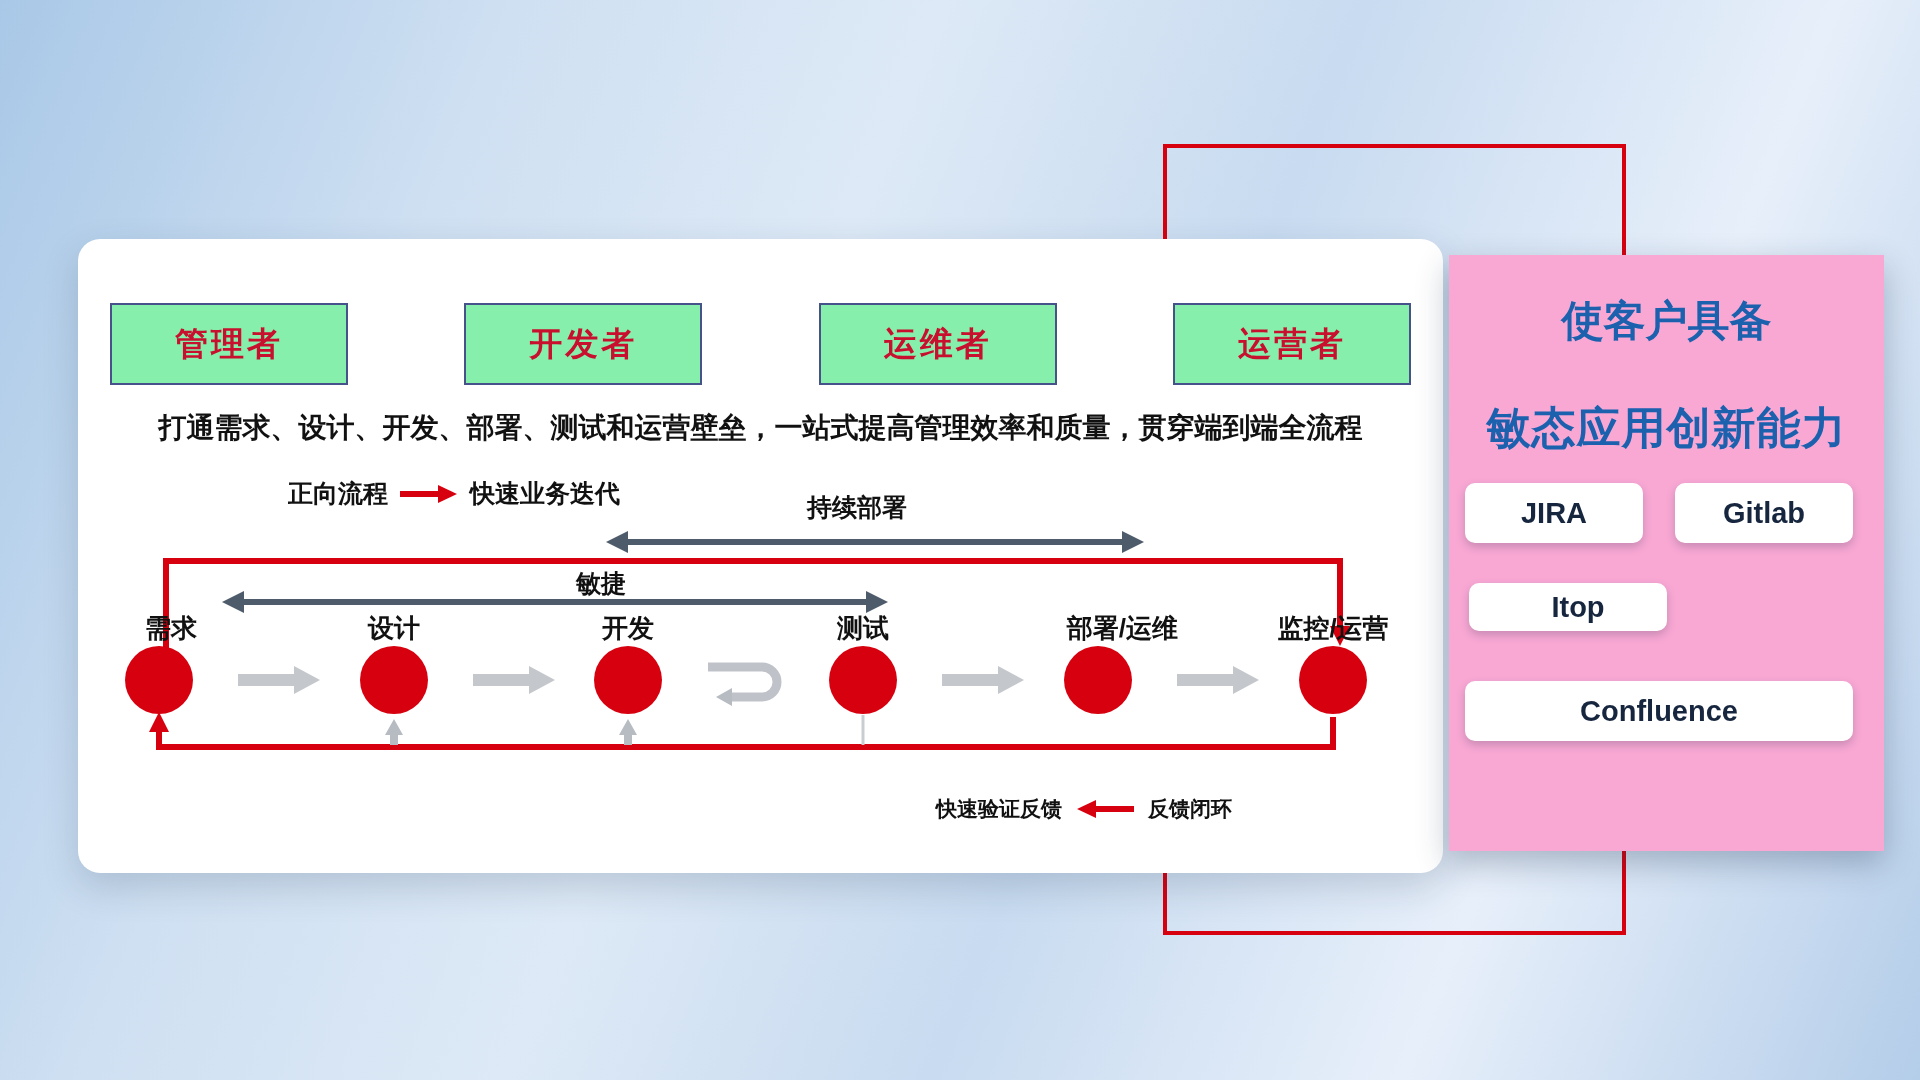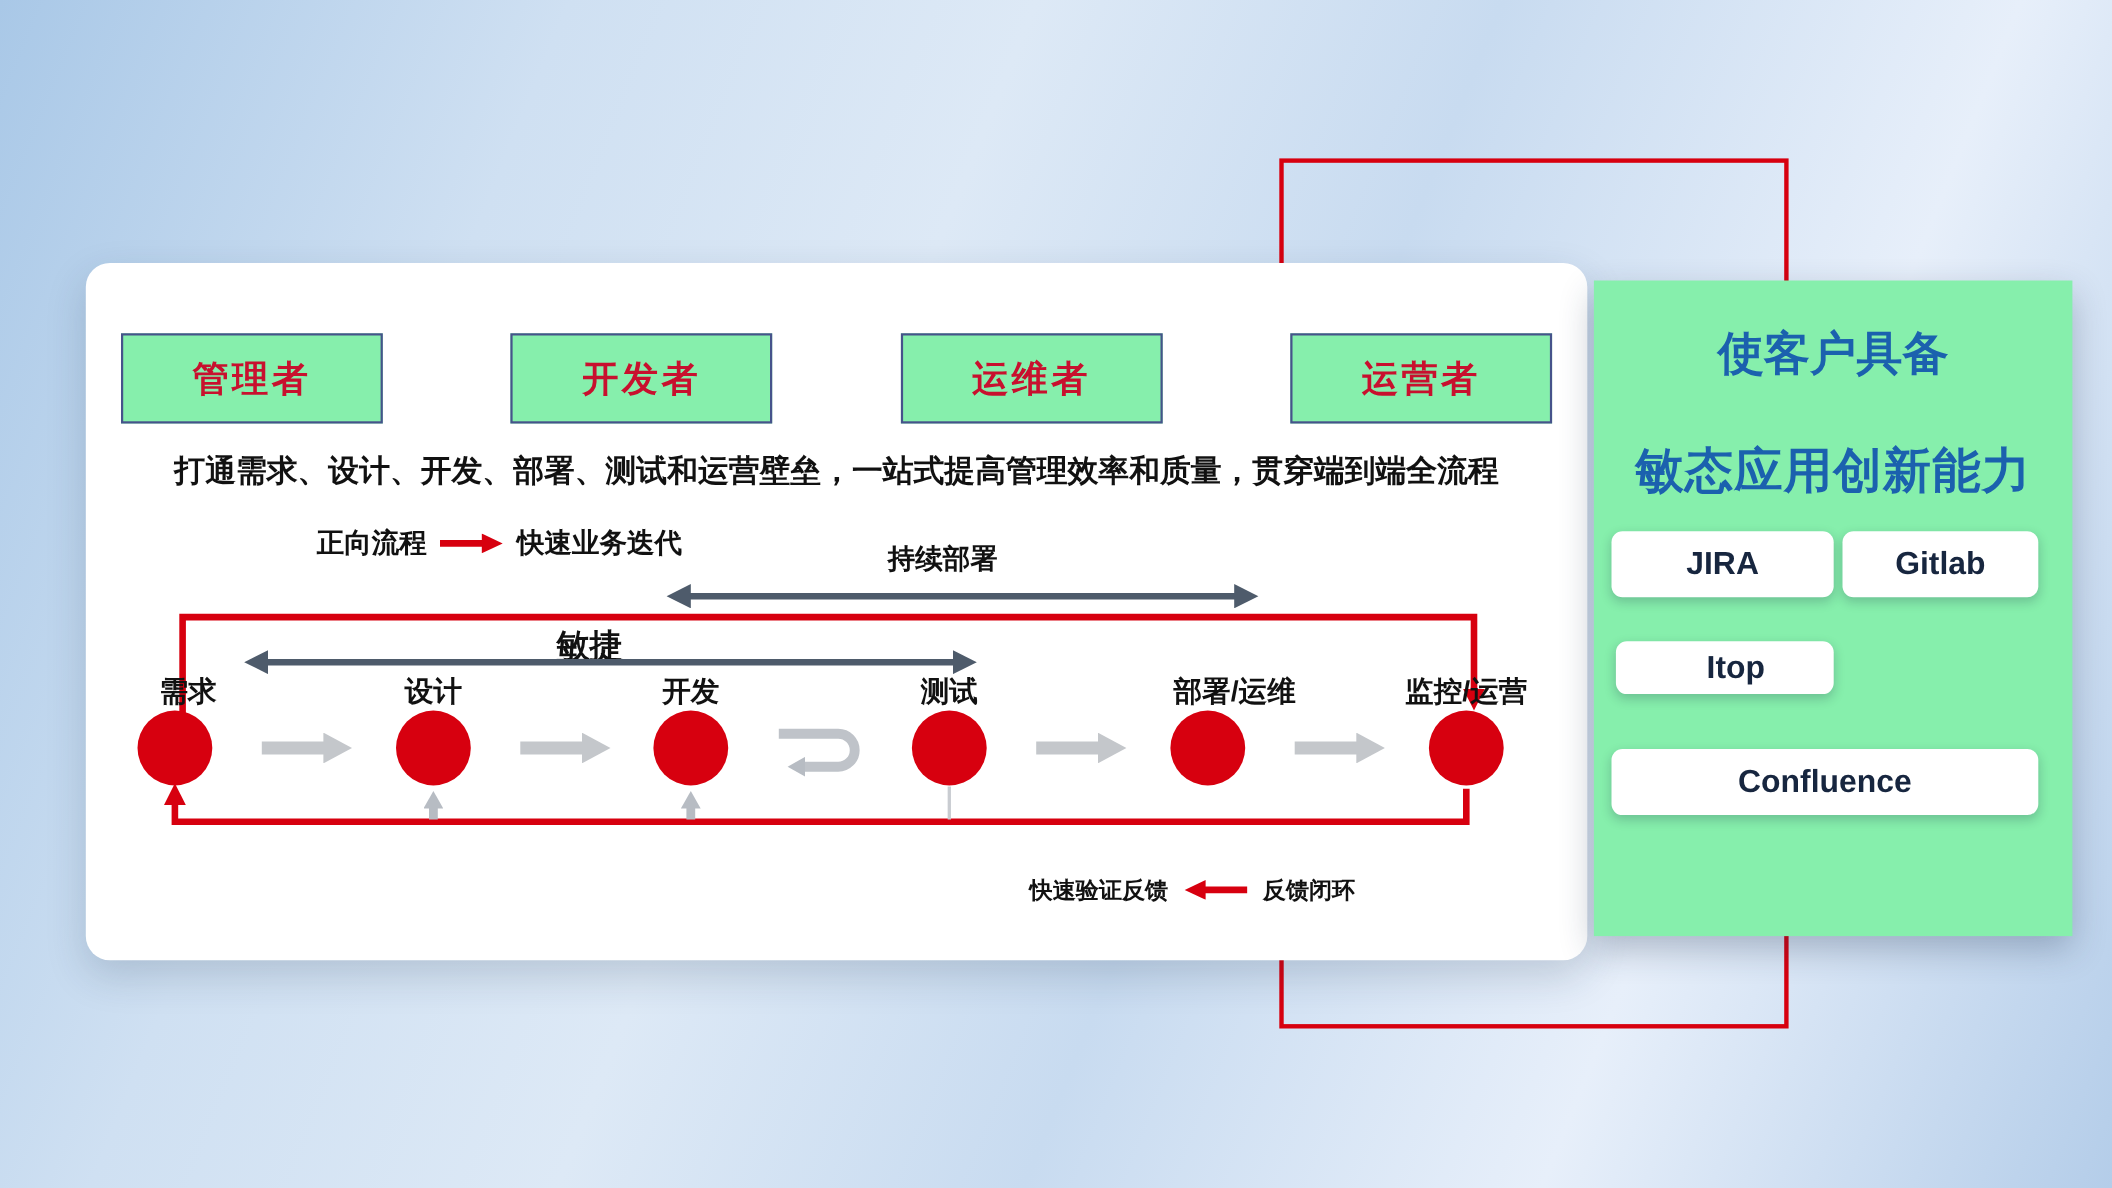--- a/index.html
+++ b/index.html
@@ -26,45 +26,45 @@
   }
   .desc {
     position:absolute; left:0; right:0; top:170px; text-align:center;
     font-size:28px; font-weight:bold; color:#111;
   }
   .legend-forward {
     position:absolute; left:210px; top:238px; display:flex; align-items:center; gap:12px;
     font-size:25px; font-weight:bold; color:#111;
   }
   .cd-label { position:absolute; left:679px; top:252px; width:200px; text-align:center; font-size:25px; font-weight:bold; color:#111; }
-  .agile-label { position:absolute; left:428px; top:328px; width:120px; text-align:left; font-size:30px; font-weight:bold; color:#111;text-decoration:underline; }
+  .agile-label { position:absolute; left:428px; top:328px; width:120px; text-align:right; font-size:25px; font-weight:bold; color:#111; }
   .node-label { position:absolute; top:372px; width:160px; text-align:center; font-size:26px; font-weight:bold; color:#111; }
   .n0 { left:13px; } .n1 { left:236px; } .n2 { left:470px; } .n3 { left:705px; } .n4 { left:940px;text-align:right; } .n5 { left:1175px; }
   .legend-feedback {
     position:absolute; left:858px; top:556px; display:flex; align-items:center; gap:14px;
     font-size:21px; font-weight:bold; color:#111;
   }
   .diagram { position:absolute; left:0; top:0; width:1365px; height:634px; pointer-events:none; }
 
   
   .side-panel {
     position:absolute; left:1449px; top:255px; width:435px; height:596px;
-    background:#86efac; z-index:3;
+    background:#f9a8d4; z-index:3;
     box-shadow:0 12px 30px rgba(30,50,80,.30);
   }
   .side-title { text-align:center; font-weight:bold; color:#1b61ae; }
   .t-line1 { margin-top:38px; font-size:42px; }
   .t-line2 { margin-top:50px; font-size:44px; letter-spacing:1px; }
   .tool {
     position:absolute; background:#ffffff; border-radius:10px;
     box-shadow:0 4px 10px rgba(20,30,60,.22);
     display:flex; align-items:center; justify-content:center;
     font-size:29px; font-weight:bold; color:#17263f; cursor:pointer;
   }
-  .tool.jira       { left:16px;  top:228px; width:202px; height:60px; }
+  .tool.jira       { left:16px;  top:228px; width:178px; height:60px; }
   .tool.gitlab     { left:226px; top:228px; width:178px; height:60px; }
   .tool.itop       { left:20px;  top:328px; width:178px; height:48px;padding-left:20px; }
   .tool.jenkins    { left:226px; top:328px; width:178px; height:60px; }
   .tool.confluence { left:16px;  top:426px; width:388px; height:60px; }
 </style>
 </head>
 <body>
 
 <div class="red-frame"></div>
 

